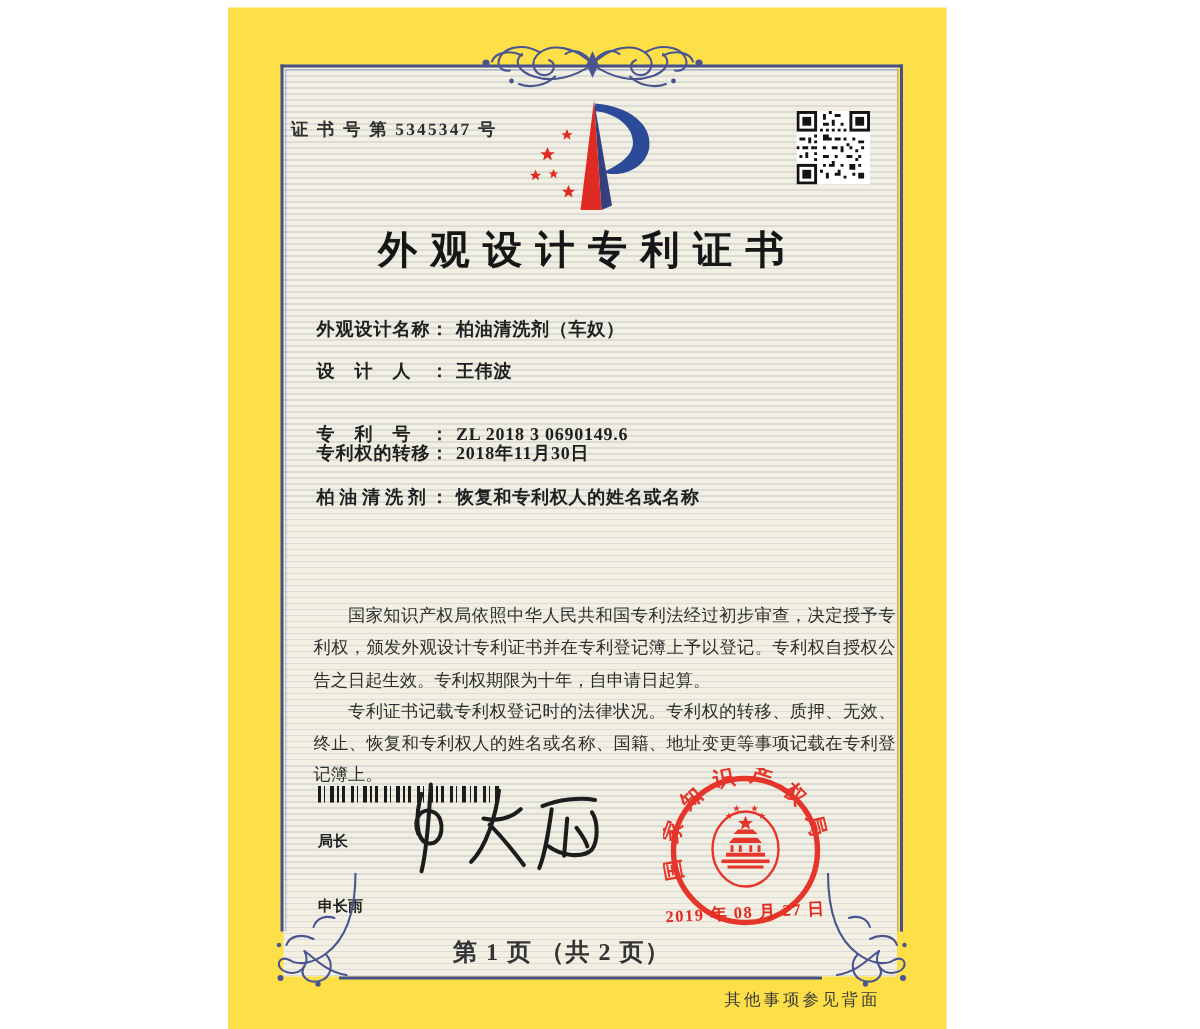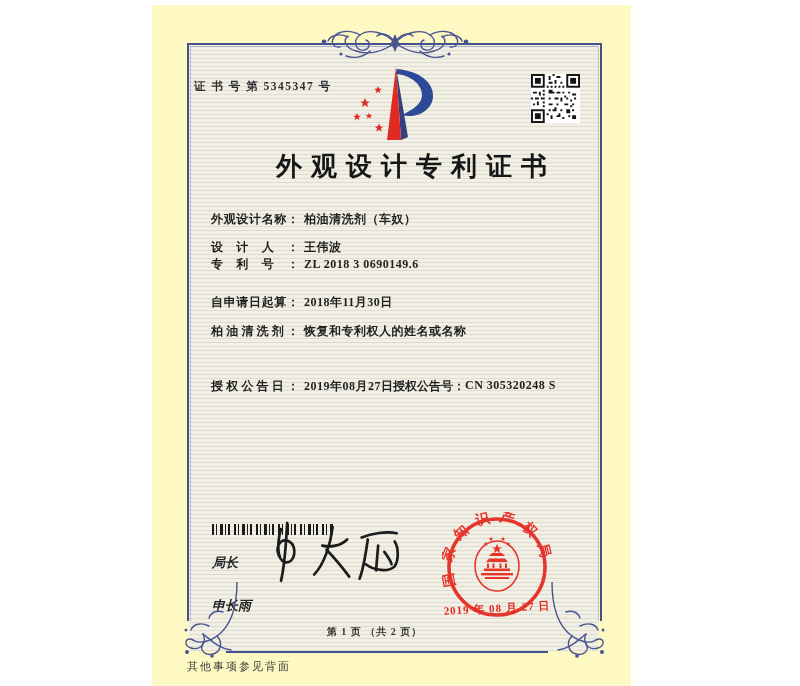--- a/index.html
+++ b/index.html
@@ -4,21 +4,21 @@
 <style>
   * { margin:0; padding:0; box-sizing:border-box; }
   html,body { width:800px; height:686px; background:#ffffff; overflow:hidden; }
   body { font-family:"Liberation Serif","DejaVu Serif",serif; }
 
   .canvas { position:relative; width:800px; height:686px; background:#ffffff; }
 
   
   .paper {
     position:absolute; left:152px; top:5px; width:479px; height:681px;
-    background:#fef9c3;
+    background:#fde047;
   }
 
   
   .texture {
     position:absolute; left:37px; top:40px; width:409px; height:606px;
     background:
       repeating-linear-gradient(0deg,
         rgba(150,170,185,0.28) 0px, rgba(150,170,185,0.28) 1px,
         rgba(255,255,255,0) 1px, rgba(255,255,255,0) 4px),
       #f3f0e3;
@@ -46,21 +46,21 @@
     position:absolute; left:42px; top:74px;
     font-size:11.5px; letter-spacing:1.5px; color:#2e2e2e; font-weight:600;
   }
 
   .logo { position:absolute; left:200px; top:60px; width:90px; height:78px; }
   .qr { position:absolute; left:379px; top:69px; width:49px; height:49px; }
 
   .doc-title {
     position:absolute; left:35px; top:144px; width:401px;
     text-align:center; font-size:26px; font-weight:700; color:#161616;
-    letter-spacing:9px; padding-left:9px;margin-left:24px;
+    letter-spacing:9px; padding-left:9px;
   }
 
   .frow { position:absolute; left:59px; width:392px; font-size:12px; color:#1f1f1f; font-weight:600; white-space:nowrap; }
   .flabel { display:inline-block; width:88px; text-align:justify; text-align-last:justify; }
   .fvalue { margin-left:5px; letter-spacing:0.5px; }
   .flabel2 { position:absolute; left:182px; }
   .fvalue2 { position:absolute; left:254px; letter-spacing:0.5px; }
 
   .body-text {
     position:absolute; left:57px; top:396px; width:388px;
@@ -73,40 +73,40 @@
     background:repeating-linear-gradient(90deg,
       #1b1b1b 0 2px, rgba(0,0,0,0) 2px 4px,
       #1b1b1b 4px 5px, rgba(0,0,0,0) 5px 8px,
       #1b1b1b 8px 11px, rgba(0,0,0,0) 11px 13px,
       #1b1b1b 13px 14px, rgba(0,0,0,0) 14px 16px,
       #1b1b1b 16px 18px, rgba(0,0,0,0) 18px 22px);
   }
 
   .signer-title, .signer-name {
     position:absolute; left:60px; font-family:"Liberation Sans","DejaVu Sans",sans-serif;
-    font-size:13px; font-weight:700; color:#222;font-style:italic;
+    font-size:10px; font-weight:700; color:#222;
   }
   .signer-title { top:549px; }
   .signer-name  { top:592px; }
 
   .signature { position:absolute; left:98px; top:512px; width:155px; height:78px; }
 
   .seal { position:absolute; left:290px; top:507px; width:110px; height:110px; opacity:0.93; }
   .seal-date {
     position:absolute; left:275px; top:596px; width:140px; text-align:center;
     color:#e5281e; font-size:11px; font-weight:700; letter-spacing:1px;
     transform:rotate(-3deg);
   }
 
   .page-info {
     position:absolute; left:35px; top:620px; width:375px; text-align:center;
-    font-size:10px; color:#333; letter-spacing:1px; font-weight:600;
+    font-size:16px; color:#333; letter-spacing:1px; font-weight:600;
   }
   .back-note {
-    position:absolute; left:35px; top:654px; width:400px; text-align:left;
+    position:absolute; left:35px; top:654px; width:400px; text-align:right;
     font-size:11px; color:#3a3a3a; letter-spacing:2px;
   }
 </style>
 </head>
 <body>
 
 <div class="canvas">
   <div class="paper">
 
     <div class="texture"></div>
@@ -165,34 +165,34 @@
     </svg>
 
     <div class="doc-title">外观设计专利证书</div>
 
     <div class="frow" style="top:206px">
       <span class="flabel">外观设计名称：</span><span class="fvalue">柏油清洗剂（车奴）</span>
     </div>
     <div class="frow" style="top:234px">
       <span class="flabel">设计人：</span><span class="fvalue">王伟波</span>
     </div>
-    <div class="frow" style="top:251px">
+    <div class="frow" style="top:276px">
       <span class="flabel">专利号：</span><span class="fvalue">ZL 2018 3 0690149.6</span>
     </div>
     <div class="frow" style="top:289px">
-      <span class="flabel">自申请日起算：</span><span class="fvalue">2018年11月30日</span>
+      <span class="flabel">专利权的转移：</span><span class="fvalue">2018年11月30日</span>
     </div>
     <div class="frow" style="top:318px">
       <span class="flabel">柏油清洗剂：</span><span class="fvalue">恢复和专利权人的姓名或名称</span>
     </div>
-    <div class="frow" style="top:373px">
-      <span class="flabel">授权公告日：</span><span class="fvalue">2019年08月27日</span>
-      <span class="flabel2">授权公告号：</span><span class="fvalue2">CN 305320248 S</span>
-    </div>
-
+
+    <div class="body-text">
+      <p>国家知识产权局依照中华人民共和国专利法经过初步审查，决定授予专利权，颁发外观设计专利证书并在专利登记簿上予以登记。专利权自授权公告之日起生效。专利权期限为十年，自申请日起算。</p>
+      <p>专利证书记载专利权登记时的法律状况。专利权的转移、质押、无效、终止、恢复和专利权人的姓名或名称、国籍、地址变更等事项记载在专利登记簿上。</p>
+    </div>
 
     <div class="barcode"></div>
 
     <div class="signer-title">局长</div>
     <div class="signer-name">申长雨</div>
 
     <svg class="signature" viewBox="0 0 150 72">
       <g stroke="#1c1c1c" stroke-width="2.6" fill="none" stroke-linecap="round">
         <path d="M30,10 C26,24 26,40 34,42 C44,44 46,26 38,22 C30,18 24,26 28,36"></path>
         <path d="M36,4 C35,20 34,44 30,60"></path>

